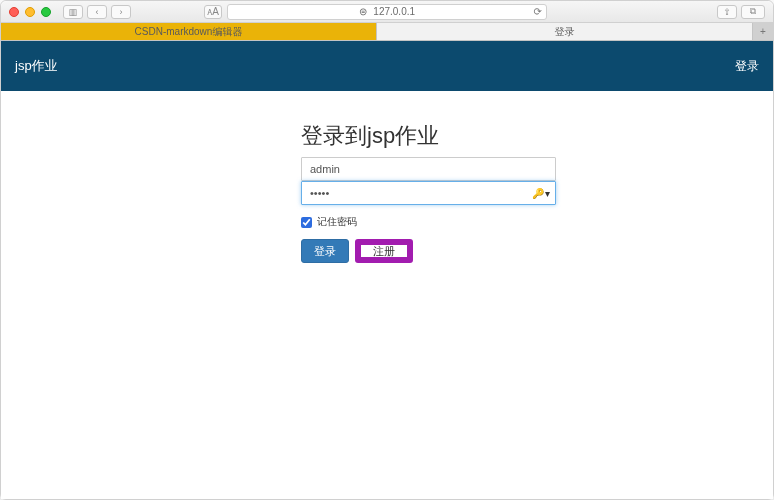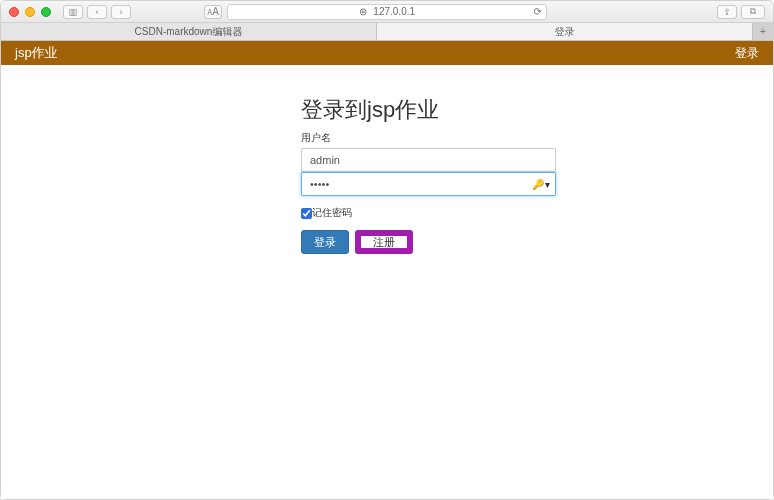--- a/index.html
+++ b/index.html
@@ -50,35 +50,35 @@
   .addr-pill {
     min-width:320px; height:16px; background:#fff; border:1px solid #d0d0d0; border-radius:3px;
     display:flex; align-items:center; justify-content:center; font-size:10px; color:#6b6b6b; gap:6px;
     position:relative;
   }
   .addr-pill .reader { position:absolute; left:-24px; width:18px; height:14px; border:1px solid #c8c8c8; border-radius:3px; background:#fafafa; font-size:10px; display:flex;align-items:center;justify-content:center;color:#888;}
   .addr-pill .refresh { position:absolute; right:4px; font-size:10px; color:#7a7a7a;}
   
   .tabbar {
     height: 18px;
-    background:#e5e5e5;
+    background:#eab308;
     border-bottom:1px solid #c4c4c4;
     display:flex;
     font-size:10px;
     color:#5a5a5a;
   }
   .tab {
     flex:1; display:flex; align-items:center; justify-content:center;
     border-right:1px solid #c4c4c4;
   }
   .tab.active { background:#f2f2f2; }
   .tab-add { width:20px; display:flex; align-items:center; justify-content:center; background:#d0d0d0; color:#777;}
   
   .navbar {
-    height: 24px; background:#a16207; color:#fff; display:flex; align-items:center;
+    height: 50px; background:#0c4a6e; color:#fff; display:flex; align-items:center;
     padding:0 14px; font-size:13px;
   }
   .navbar .nav-right { margin-left:auto; font-size:12px; }
   
   .content {
     flex:1; background:#fff; padding-top:30px;
   }
   .login-wrap {
     width:282px; margin-left:300px;
   }
@@ -95,21 +95,21 @@
   .text-input.focused {
     border-color:#66afe9;
     box-shadow: 0 0 4px rgba(102,175,233,.6);
     outline:none;
   }
   .pwd-wrap { position:relative; width:255px; }
   .pwd-key {
     position:absolute; right:6px; top:50%; transform:translateY(-50%);
     font-size:10px; color:#333;
   }
-  .check-row { margin-top:10px; display:flex; align-items:center; font-size:10px; color:#333;}
+  .check-row { margin-top:10px; display:flex; align-items:center; gap:5px; font-size:10px; color:#333;}
   .check-row input { accent-color:#2d6cdf; width:11px; height:11px;}
   .btn-row { margin-top:10px; display:flex; gap:6px;}
   .btn {
     height:24px; padding:0 12px; font-size:11px; border-radius:3px;
     display:flex; align-items:center; justify-content:center; cursor:pointer;
   }
   .btn.primary {
     background:#337ab7; color:#fff; border:1px solid #2e6da4;
   }
   .btn.default {
@@ -158,21 +158,20 @@
 
   <div class="navbar">
     <span>jsp作业</span>
     <span class="nav-right">登录</span>
   </div>
 
   <div class="content">
     <div class="login-wrap">
       <h2 class="page-title">登录到jsp作业</h2>
 
-      <label class="field-label">用户名</label>
       <input class="text-input" type="text" value="admin" style="">
 
       <div class="pwd-wrap">
         <input class="text-input focused" type="text" value="•••••" style="">
         <span class="pwd-key">🔑▾</span>
       </div>
 
       <div class="check-row">
         <input type="checkbox" checked="" style="">
         <span>记住密码</span>

